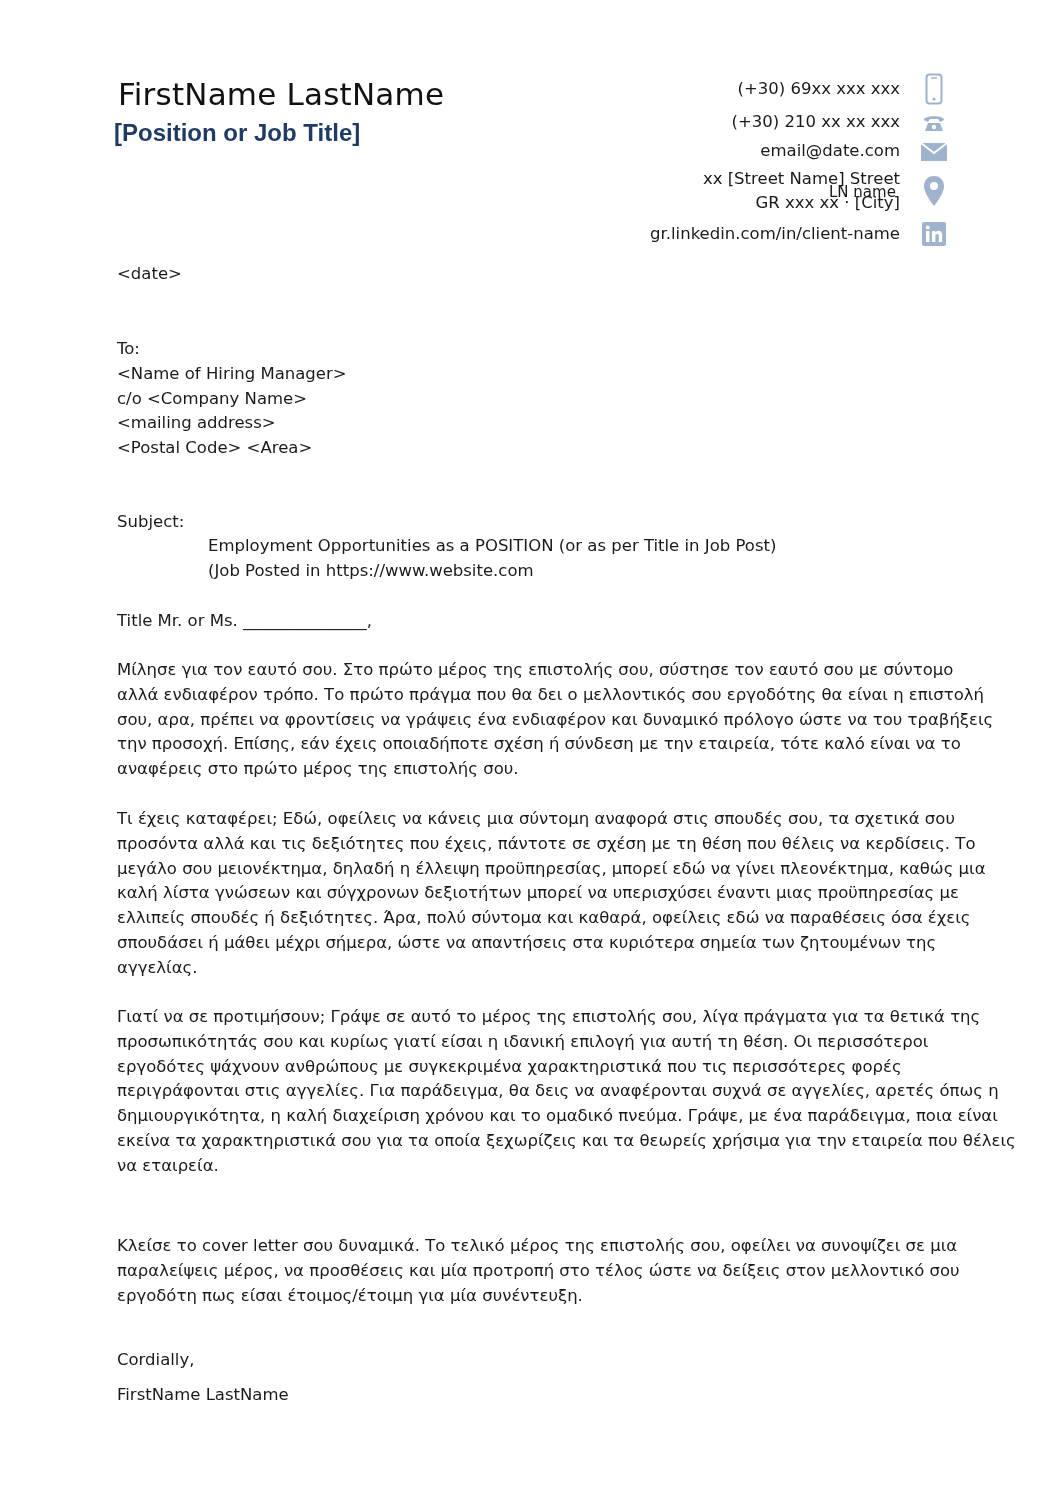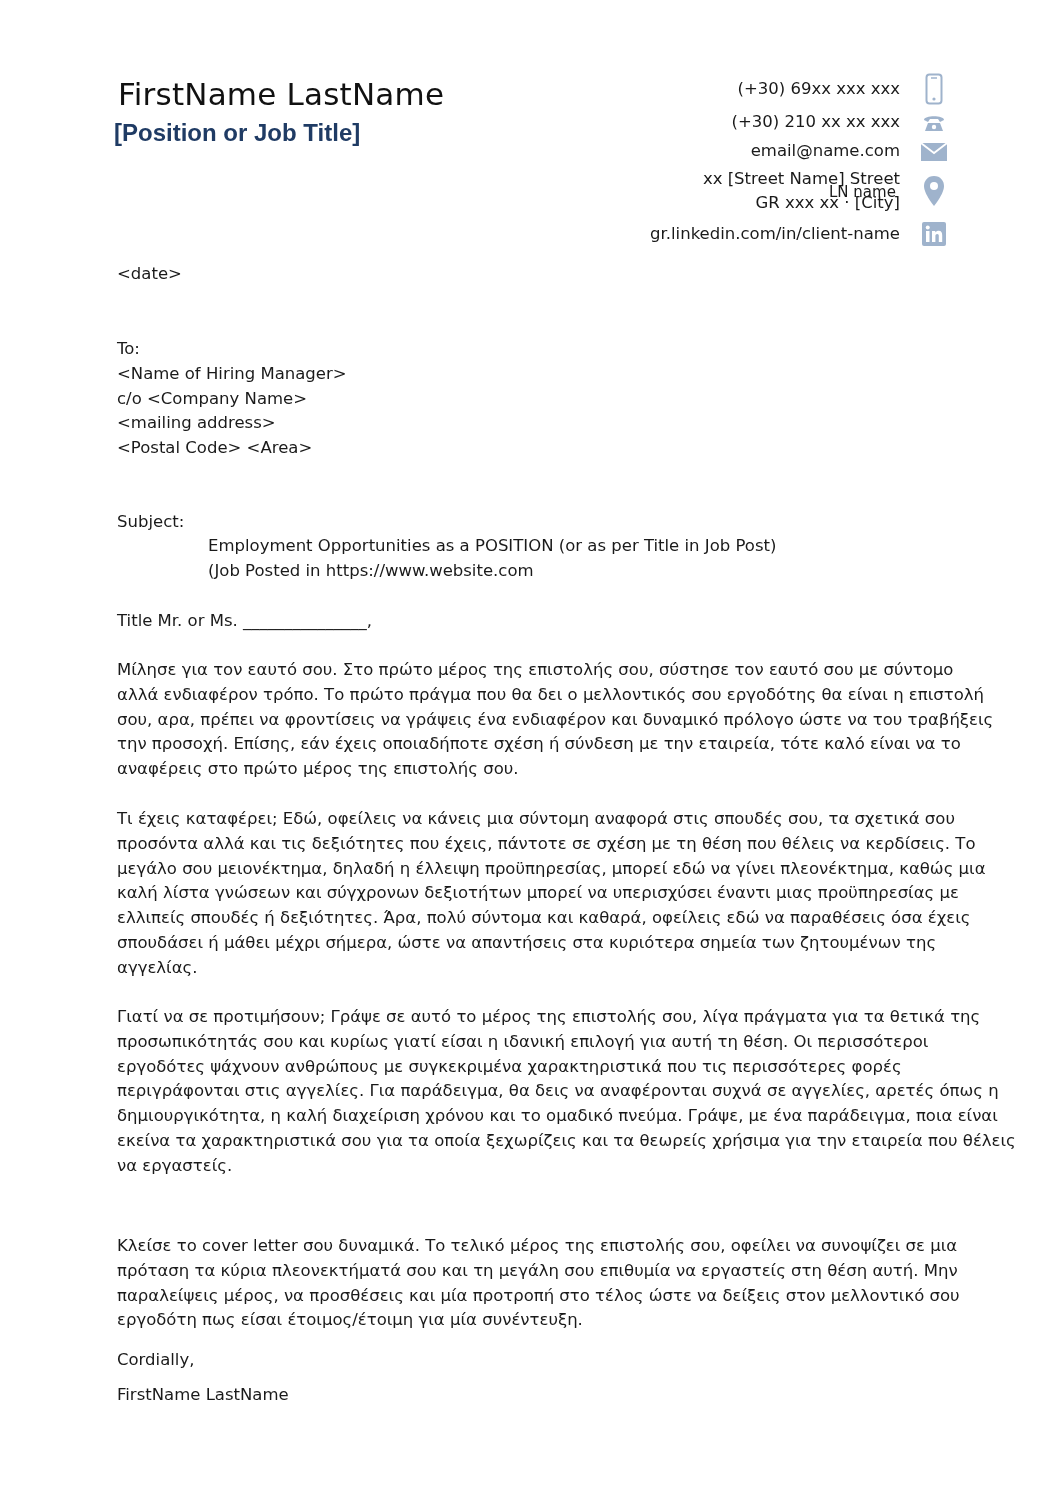--- a/index.html
+++ b/index.html
@@ -36,21 +36,21 @@
 
   <div class="abs contact-line" style="top:112px;">(+30) 210 xx xx xxx</div>
   <div class="icon" style="top:112px;height:22px;">
     <svg width="24" height="20" viewBox="0 0 24 20">
       <path d="M2 7 C2 2, 22 2, 22 7 L18 9 L16 6 L8 6 L6 9 Z" fill="#9fb3cc"></path>
       <path d="M6 10 L18 10 L21 18 L3 18 Z" fill="#9fb3cc"></path>
       <circle cx="12" cy="14" r="2.2" fill="#ffffff"></circle>
     </svg>
   </div>
 
-  <div class="abs contact-line" style="top:141px;">email@name.com</div>
+  <div class="abs contact-line" style="top:141px;">email@date.com</div>
   <div class="icon" style="top:142px;height:20px;">
     <svg width="26" height="18" viewBox="0 0 26 18">
       <rect x="0" y="0" width="26" height="18" fill="#9fb3cc"></rect>
       <polyline points="0,0 13,10 26,0" fill="none" stroke="#ffffff" stroke-width="1.8"></polyline>
     </svg>
   </div>
 
   <div class="abs contact-line" style="top:169px;">xx [Street Name] Street</div>
   <div class="abs contact-line" style="top:193px;">GR xxx xx · [City]</div>
   <div class="abs ln-overlay">LN name</div>
@@ -108,24 +108,23 @@
   <span class="ln">αγγελίας.</span>
 </div>
 
 <div class="abs para" style="top:1005px;">
   <span class="ln">Γιατί να σε προτιμήσουν; Γράψε σε αυτό το μέρος της επιστολής σου, λίγα πράγματα για τα θετικά της</span>
   <span class="ln">προσωπικότητάς σου και κυρίως γιατί είσαι η ιδανική επιλογή για αυτή τη θέση. Οι περισσότεροι</span>
   <span class="ln">εργοδότες ψάχνουν ανθρώπους με συγκεκριμένα χαρακτηριστικά που τις περισσότερες φορές</span>
   <span class="ln">περιγράφονται στις αγγελίες. Για παράδειγμα, θα δεις να αναφέρονται συχνά σε αγγελίες, αρετές όπως η</span>
   <span class="ln">δημιουργικότητα, η καλή διαχείριση χρόνου και το ομαδικό πνεύμα. Γράψε, με ένα παράδειγμα, ποια είναι</span>
   <span class="ln">εκείνα τα χαρακτηριστικά σου για τα οποία ξεχωρίζεις και τα θεωρείς χρήσιμα για την εταιρεία που θέλεις</span>
-  <span class="ln">να εργαστείς.</span>
+  <span class="ln">να εταιρεία.</span>
 </div>
 
 <div class="abs para" style="top:1202px;margin-top:32px;">
   <span class="ln">Κλείσε το cover letter σου δυναμικά. Το τελικό μέρος της επιστολής σου, οφείλει να συνοψίζει σε μια</span>
-  <span class="ln">πρόταση τα κύρια πλεονεκτήματά σου και τη μεγάλη σου επιθυμία να εργαστείς στη θέση αυτή. Μην</span>
   <span class="ln">παραλείψεις μέρος, να προσθέσεις και μία προτροπή στο τέλος ώστε να δείξεις στον μελλοντικό σου</span>
   <span class="ln">εργοδότη πως είσαι έτοιμος/έτοιμη για μία συνέντευξη.</span>
 </div>
 
 <div class="abs text" style="left:117px; top:1348px;">Cordially,</div>
 <div class="abs text" style="left:117px; top:1383px;">FirstName LastName</div>
 
 </body></html>

